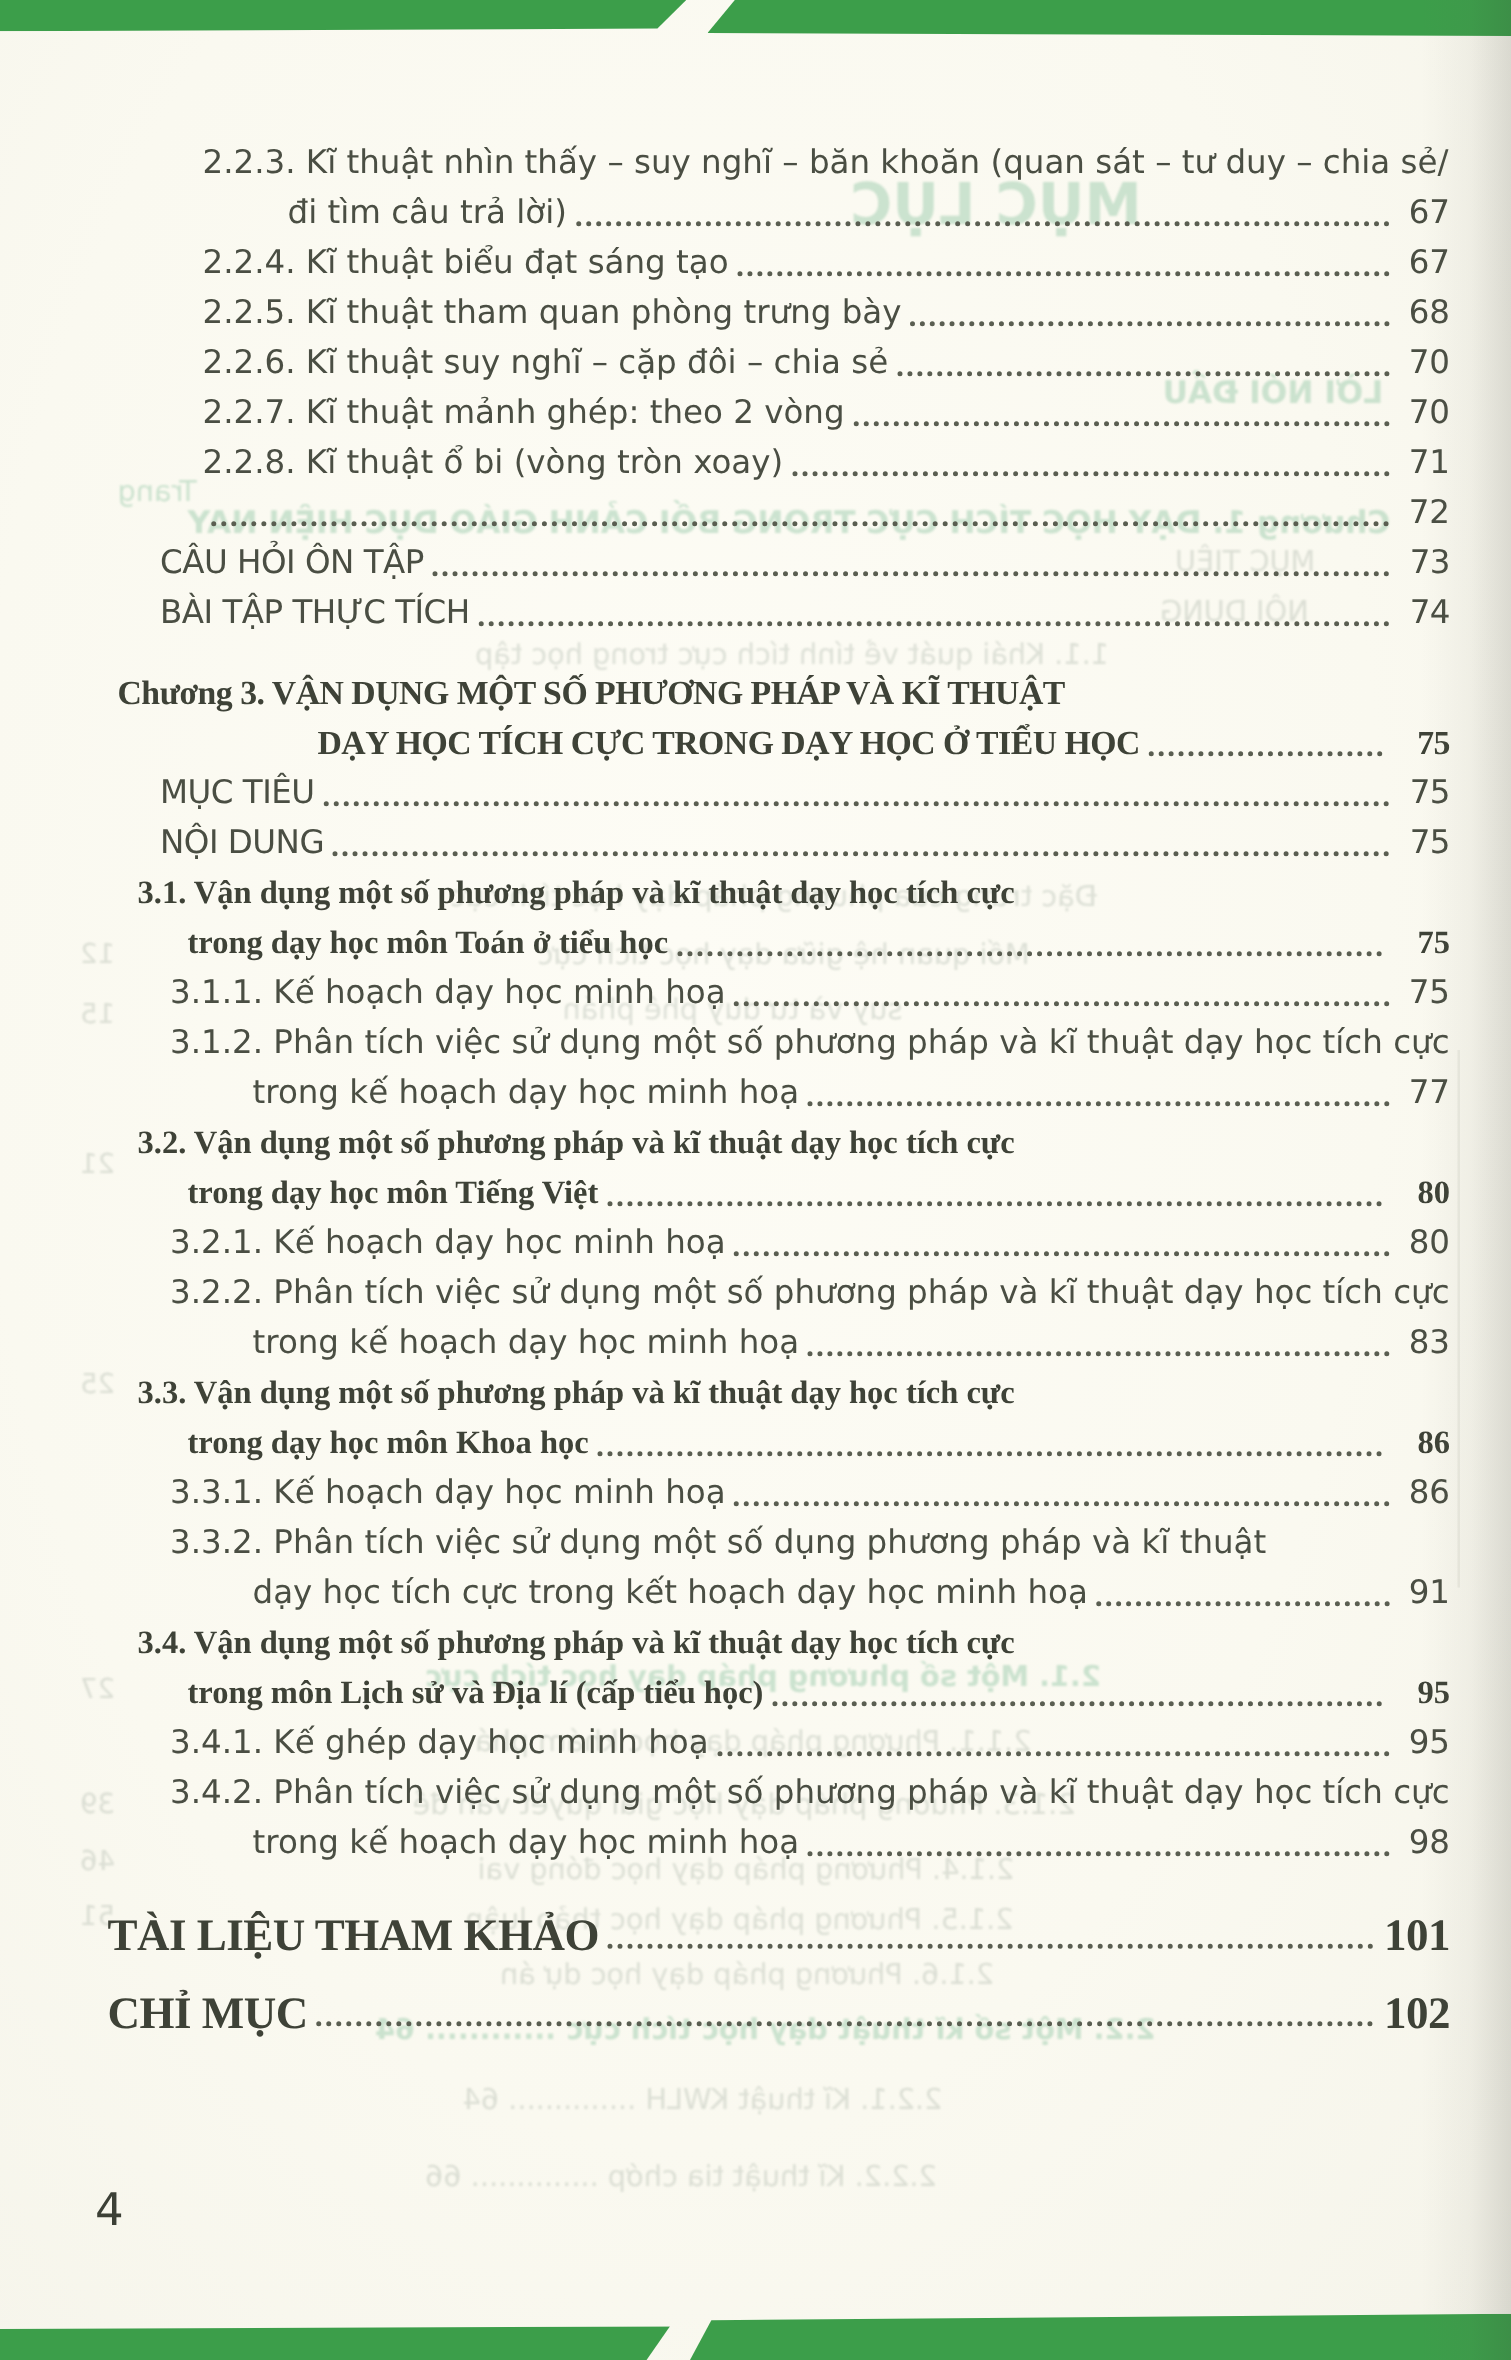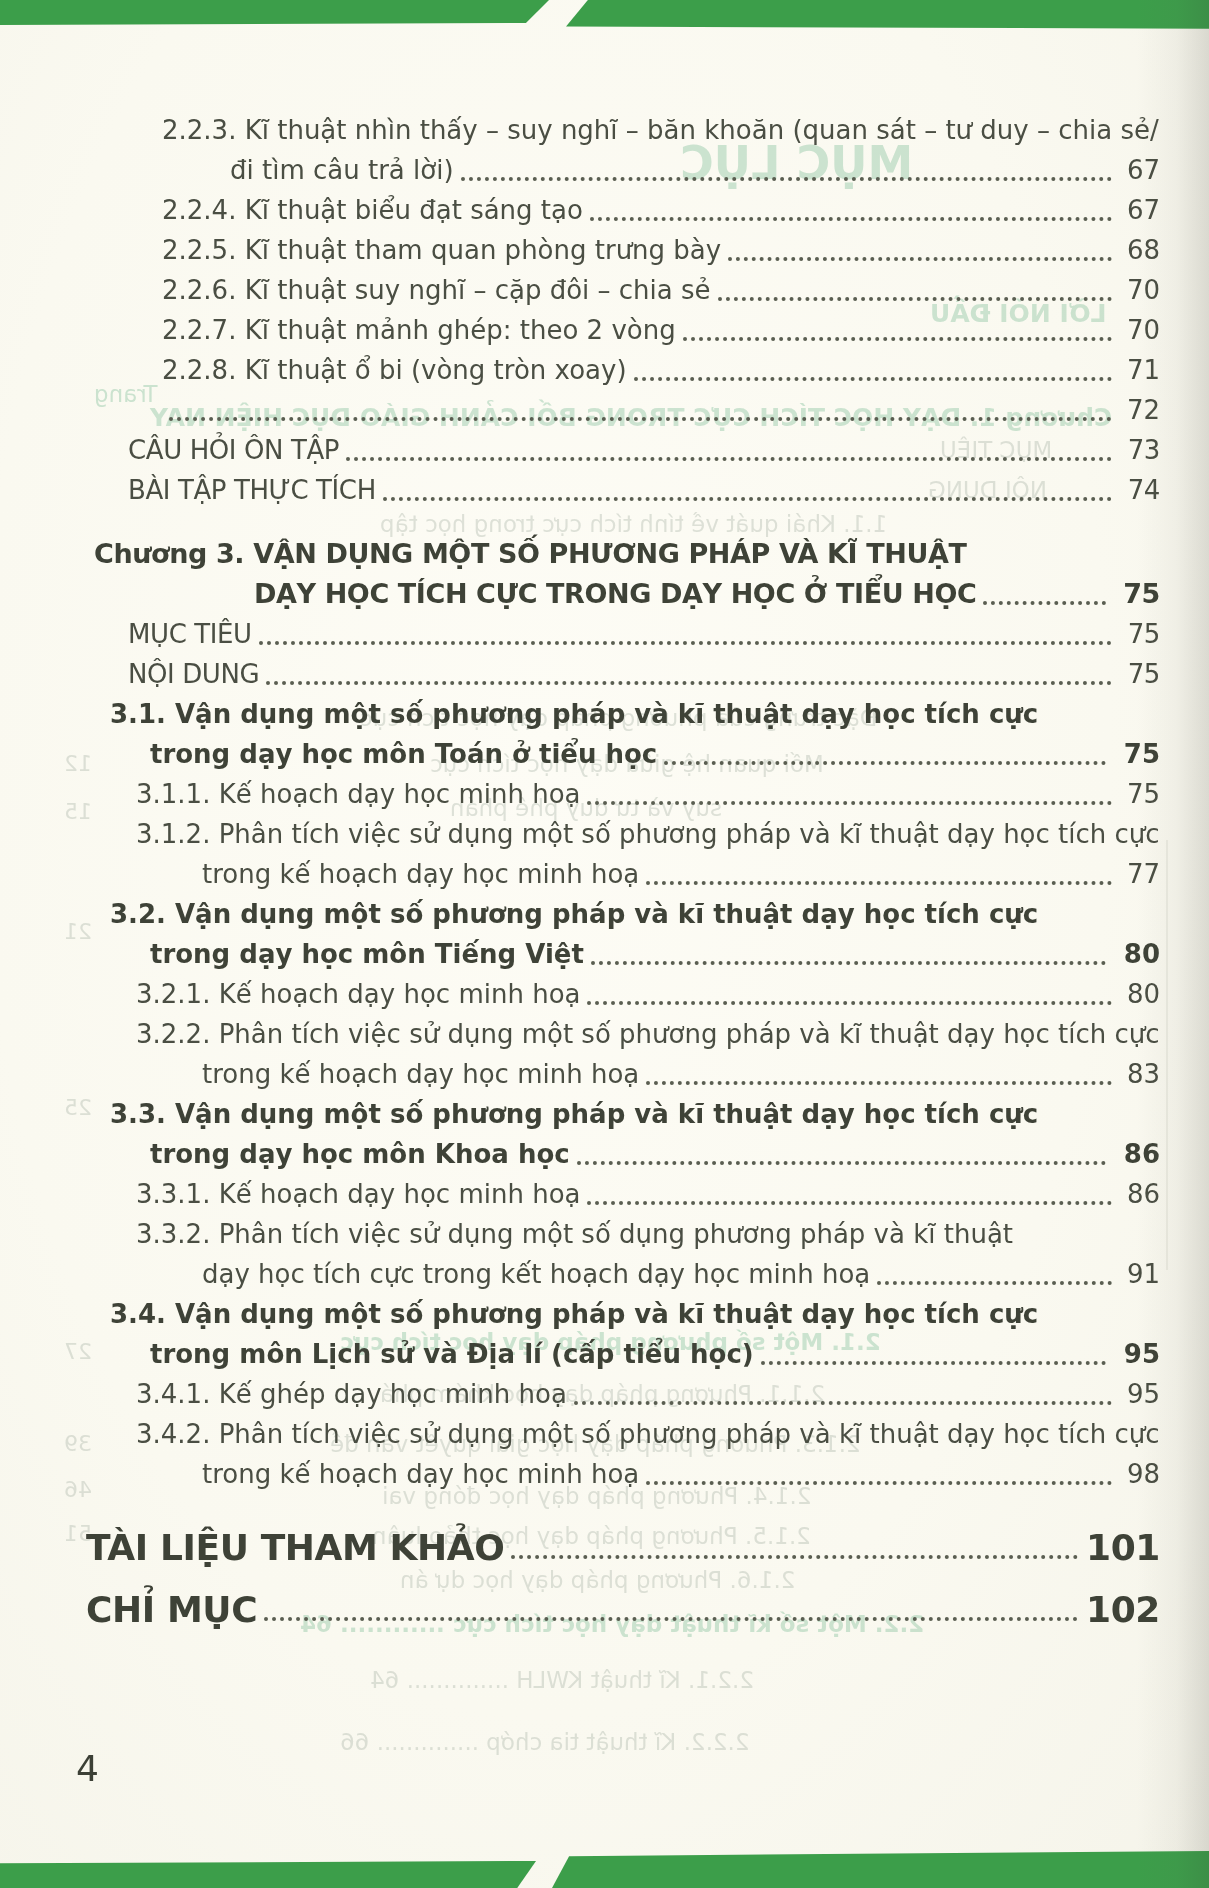--- a/index.html
+++ b/index.html
@@ -24,21 +24,21 @@
   .ghost.b { font-weight:700; }
 
   
   .toc { position:absolute; z-index:2; left:86px; top:110px; width:1074px; font-size:26px; }
   .toc-line { display:flex; align-items:flex-end; line-height:40px; height:40px; white-space:nowrap; }
   .toc-line .t { flex:0 0 auto; }
   .toc-line .dots { flex:1 1 auto; min-width:18px; border-bottom:4px dotted #5a5e51;
                     margin:0 2px 9px 7px; }
   .toc-line .pg { flex:0 0 auto; min-width:46px; text-align:right; }
   .toc-entry.bold { color:#3e4237; }
-  .toc-entry.bold .toc-line { font-weight:700; }
+  .toc-entry.bold .toc-line { font-weight:700;font-family:Liberation Serif, serif; }
   .toc-entry.bold .pg { margin-left:6px; }
   .lvl-item22 .toc-line { padding-left:76px; }
   .lvl-item22 .toc-line.wrap { padding-left:144px;justify-content:flex-end; }
   .lvl-upper .toc-line { padding-left:42px; letter-spacing:-0.4px; }
   .lvl-chapter .toc-line { padding-left:8px; font-size:27px; letter-spacing:-0.4px; }
   .lvl-chapter .toc-line.wrap { padding-left:168px; }
   .lvl-section .toc-line { padding-left:24px; }
   .lvl-section .toc-line.wrap { padding-left:64px; }
   .lvl-item3 .toc-line { padding-left:50px; }
   .lvl-item3 .toc-line.wrap { padding-left:116px; }

